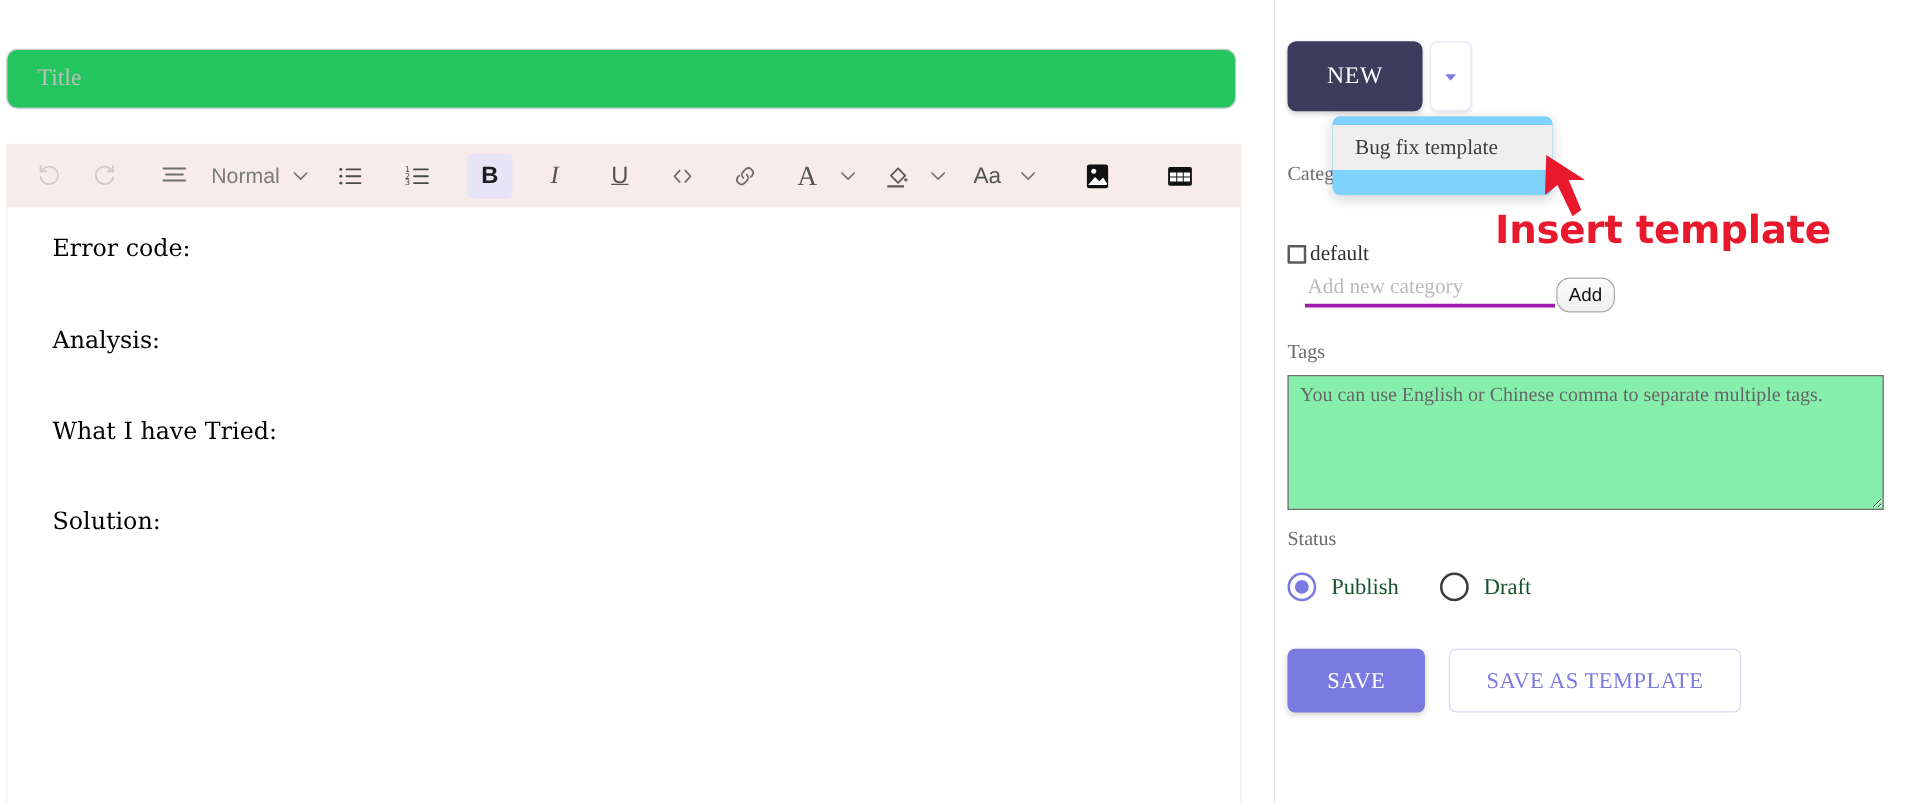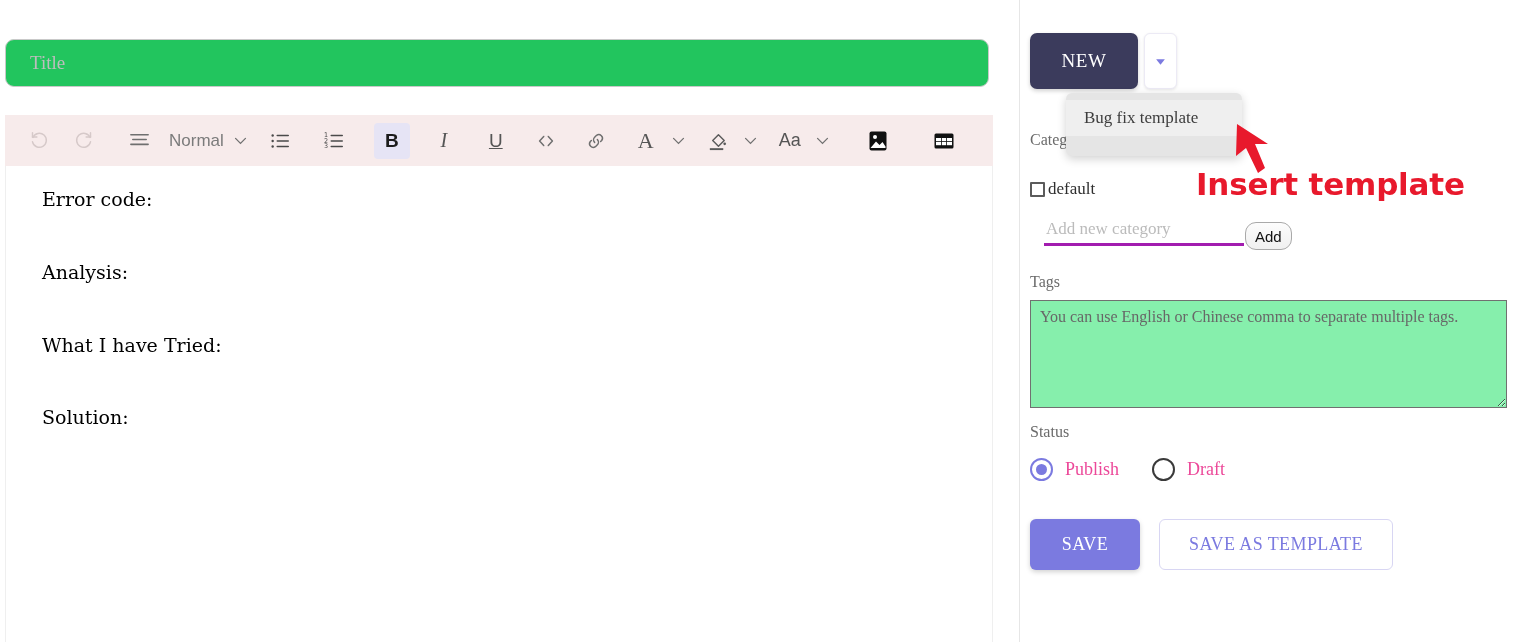--- a/index.html
+++ b/index.html
@@ -82,36 +82,36 @@
   }
   .new-caret {
     width: 33px; height: 56px; margin-left: 6px; background: #fff;
     border: 1px solid #eceaf5; border-radius: 6px; cursor: pointer;
     display: flex; align-items: center; justify-content: center;
     box-shadow: 0 1px 3px rgba(0,0,0,.10);
   }
 
   .tpl-menu {
     position: absolute; left: 46px; top: 93px; width: 176px; height: 63px;
-    background: #e5e5e5; border-radius: 6px;
+    background: #7dd3fc; border-radius: 6px;
     box-shadow: 0 3px 10px rgba(0,0,0,.18);
     padding-top: 7px; overflow: hidden;
   }
   .tpl-item {
     height: 36px; background: #efefef; display: flex; align-items: center;
     padding-left: 18px; font-size: 17px; color: #3d3d3d; cursor: pointer;
     font-family: "Liberation Serif","DejaVu Serif", serif;
   }
 
   .field-label {
     position: absolute; font-size: 16px; color: #6b6b6b;
     font-family: "Liberation Serif","DejaVu Serif", serif;
   }
 
-  .cat-row { position: absolute; left: 10px; top: 179px; display: flex; align-items: center; }
+  .cat-row { position: absolute; left: 10px; top: 193px; display: flex; align-items: center; }
   .cb {
     width: 15px; height: 15px; border: 2px solid #5b5b5b; background: #fff;
     border-radius: 1px; cursor: pointer; display:inline-block;
   }
   .cat-name { font-size: 17px; color: #2e2e2e; margin-left: 3px; }
 
   .add-cat-input {
     position: absolute; left: 24px; top: 214px; width: 200px; height: 32px;
     border: none; border-bottom: 3px solid #a21caf; background: transparent;
     font-size: 17px; color: #4c1d95; outline: none;
@@ -135,21 +135,21 @@
   .tags-area::placeholder { color: #676767; }
 
   .radios { position: absolute; left: 10px; top: 458px; display: flex; align-items: center; gap: 33px; }
   .radio-wrap { display: flex; align-items: center; cursor: pointer; }
   .radio-o {
     width: 23px; height: 23px; border-radius: 50%; border: 2px solid #3a3a3a;
     display: flex; align-items: center; justify-content: center; box-sizing: border-box;
   }
   .radio-o.sel { border-color: #7b7ae0; }
   .radio-dot { width: 11px; height: 11px; border-radius: 50%; background: #7b7ae0; }
-  .radio-lbl { font-size: 18px; color: #ec4899; margin-left: 12px; }
+  .radio-lbl { font-size: 18px; color: #14532d; margin-left: 12px; }
 
   .save-btn {
     position: absolute; left: 10px; top: 519px; width: 110px; height: 51px;
     background: #7b7ae0; color: #fff; border: none; border-radius: 6px;
     font-family: "Liberation Serif","DejaVu Serif", serif; font-size: 18px;
     letter-spacing: .4px; cursor: pointer;
     box-shadow: 0 2px 5px rgba(0,0,0,.18);
   }
   .save-tpl-btn {
     position: absolute; left: 139px; top: 519px; width: 234px; height: 51px;

